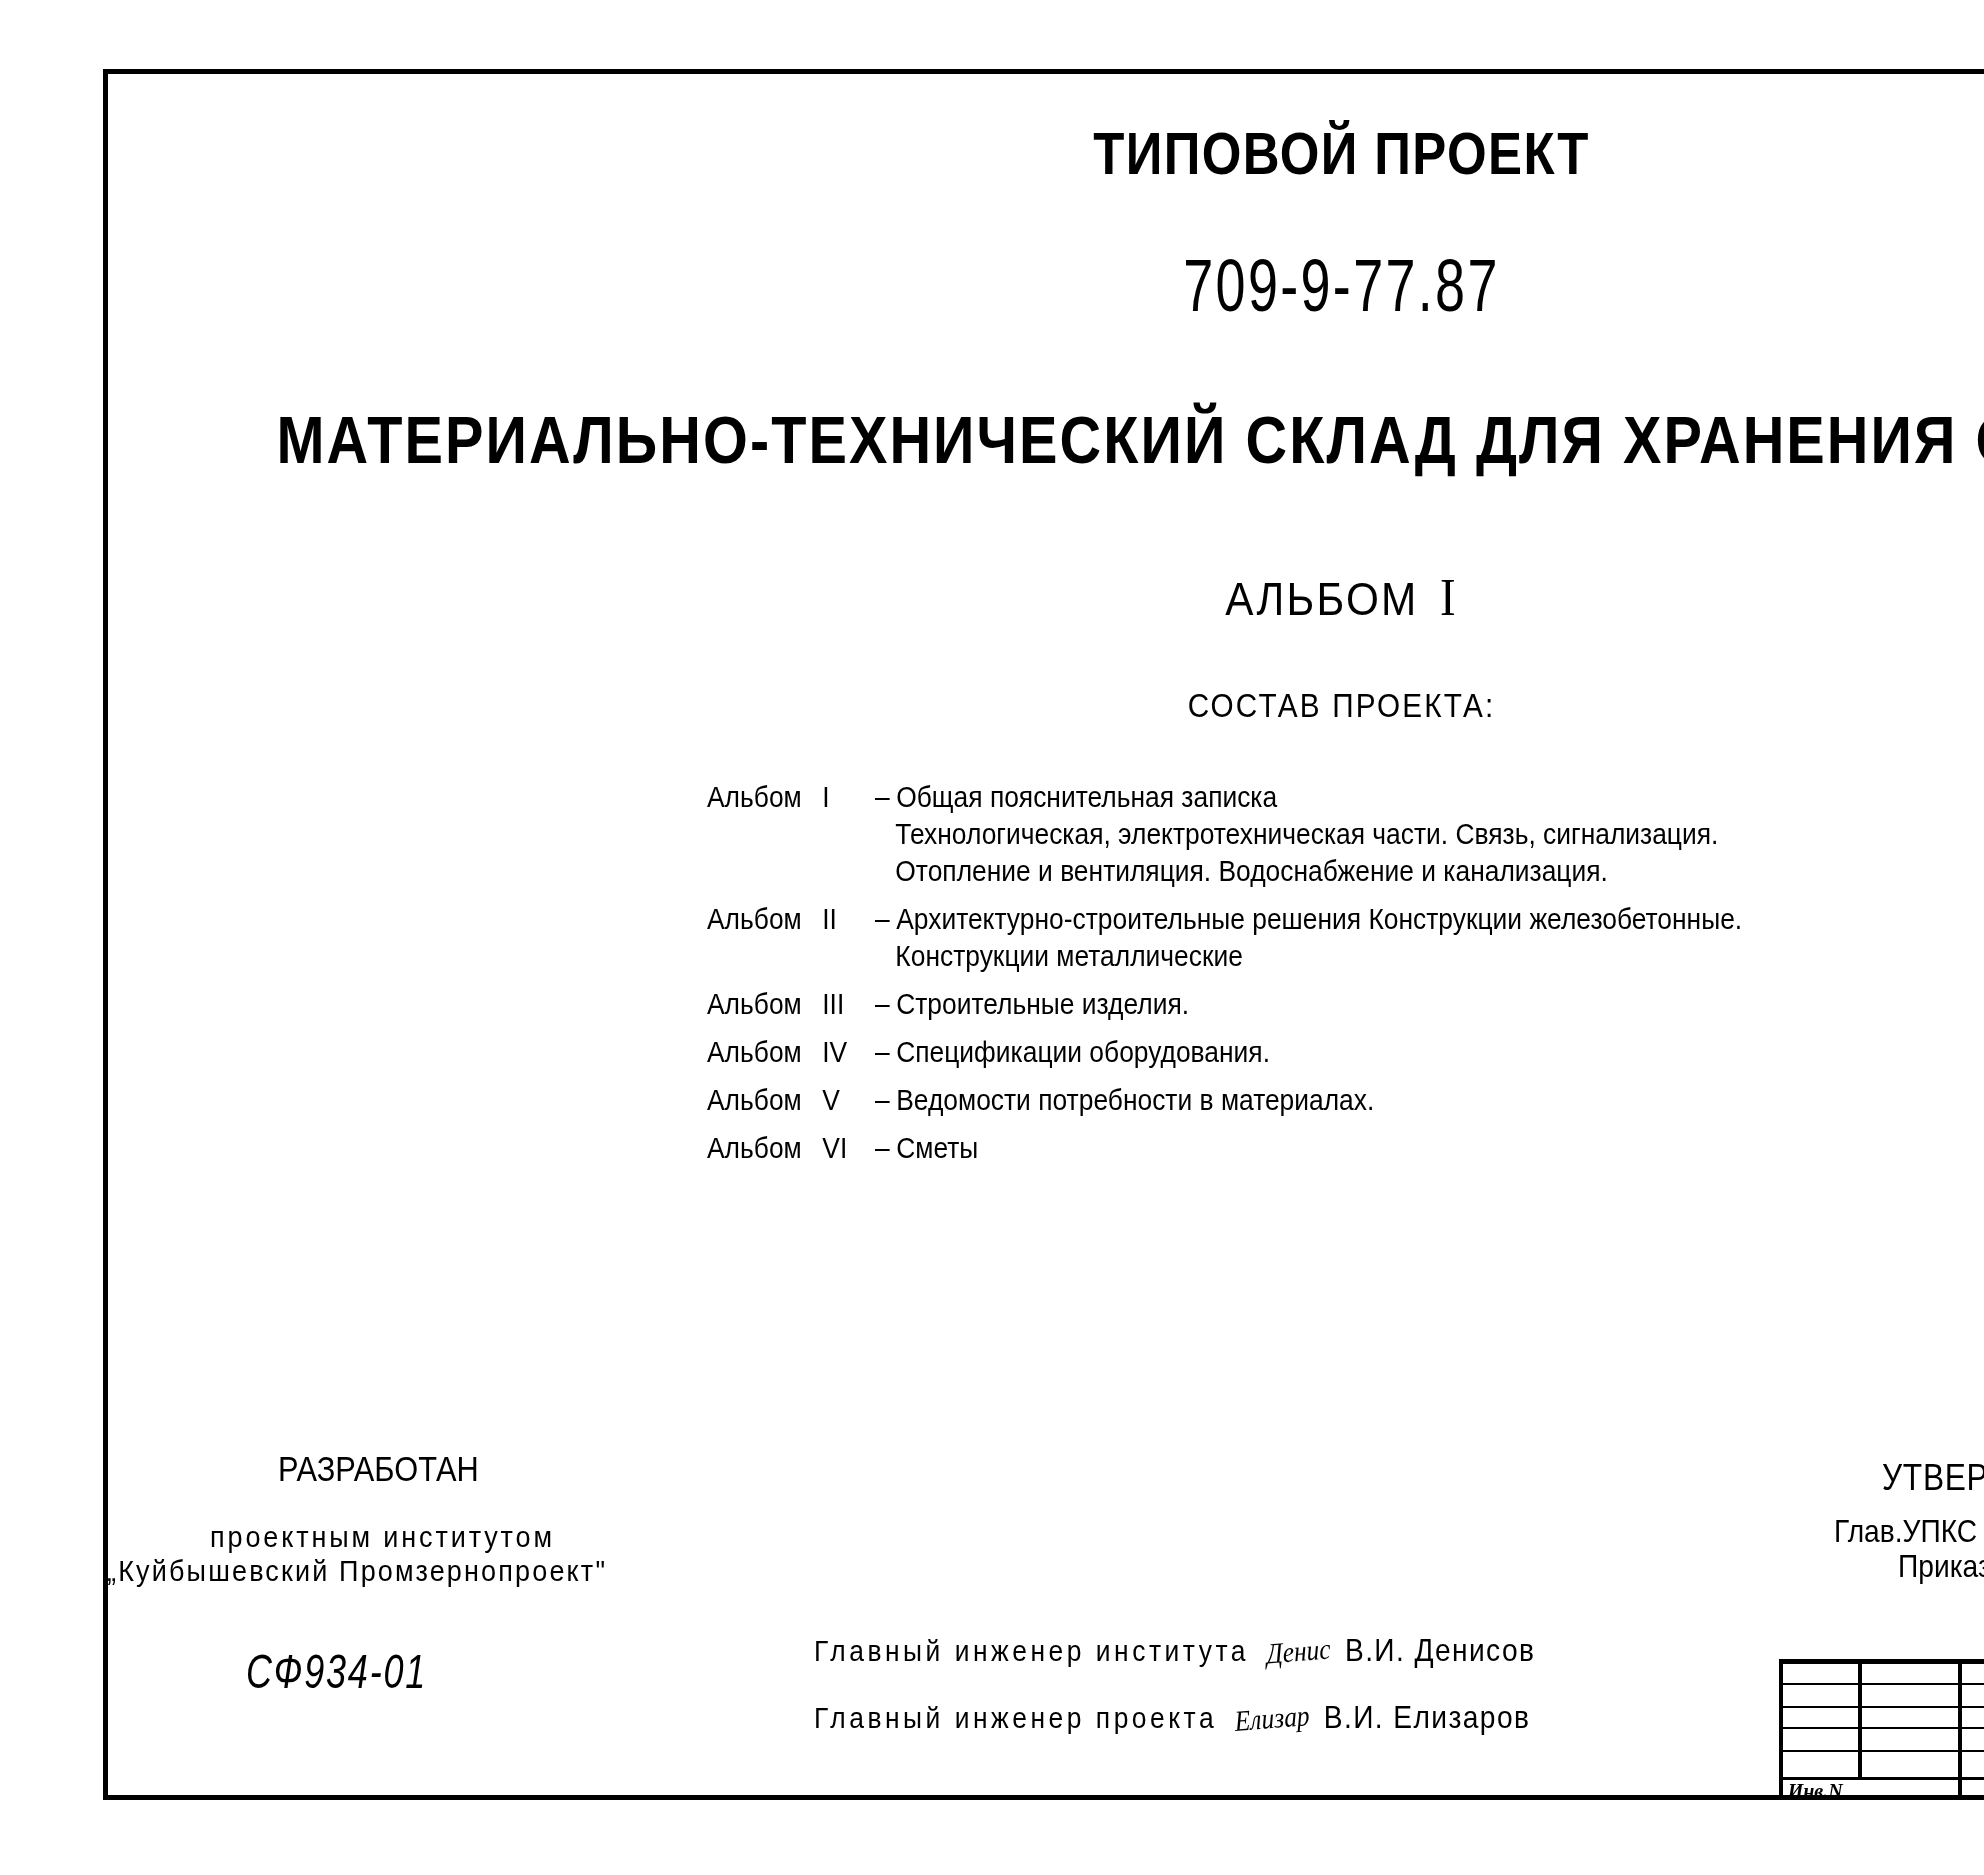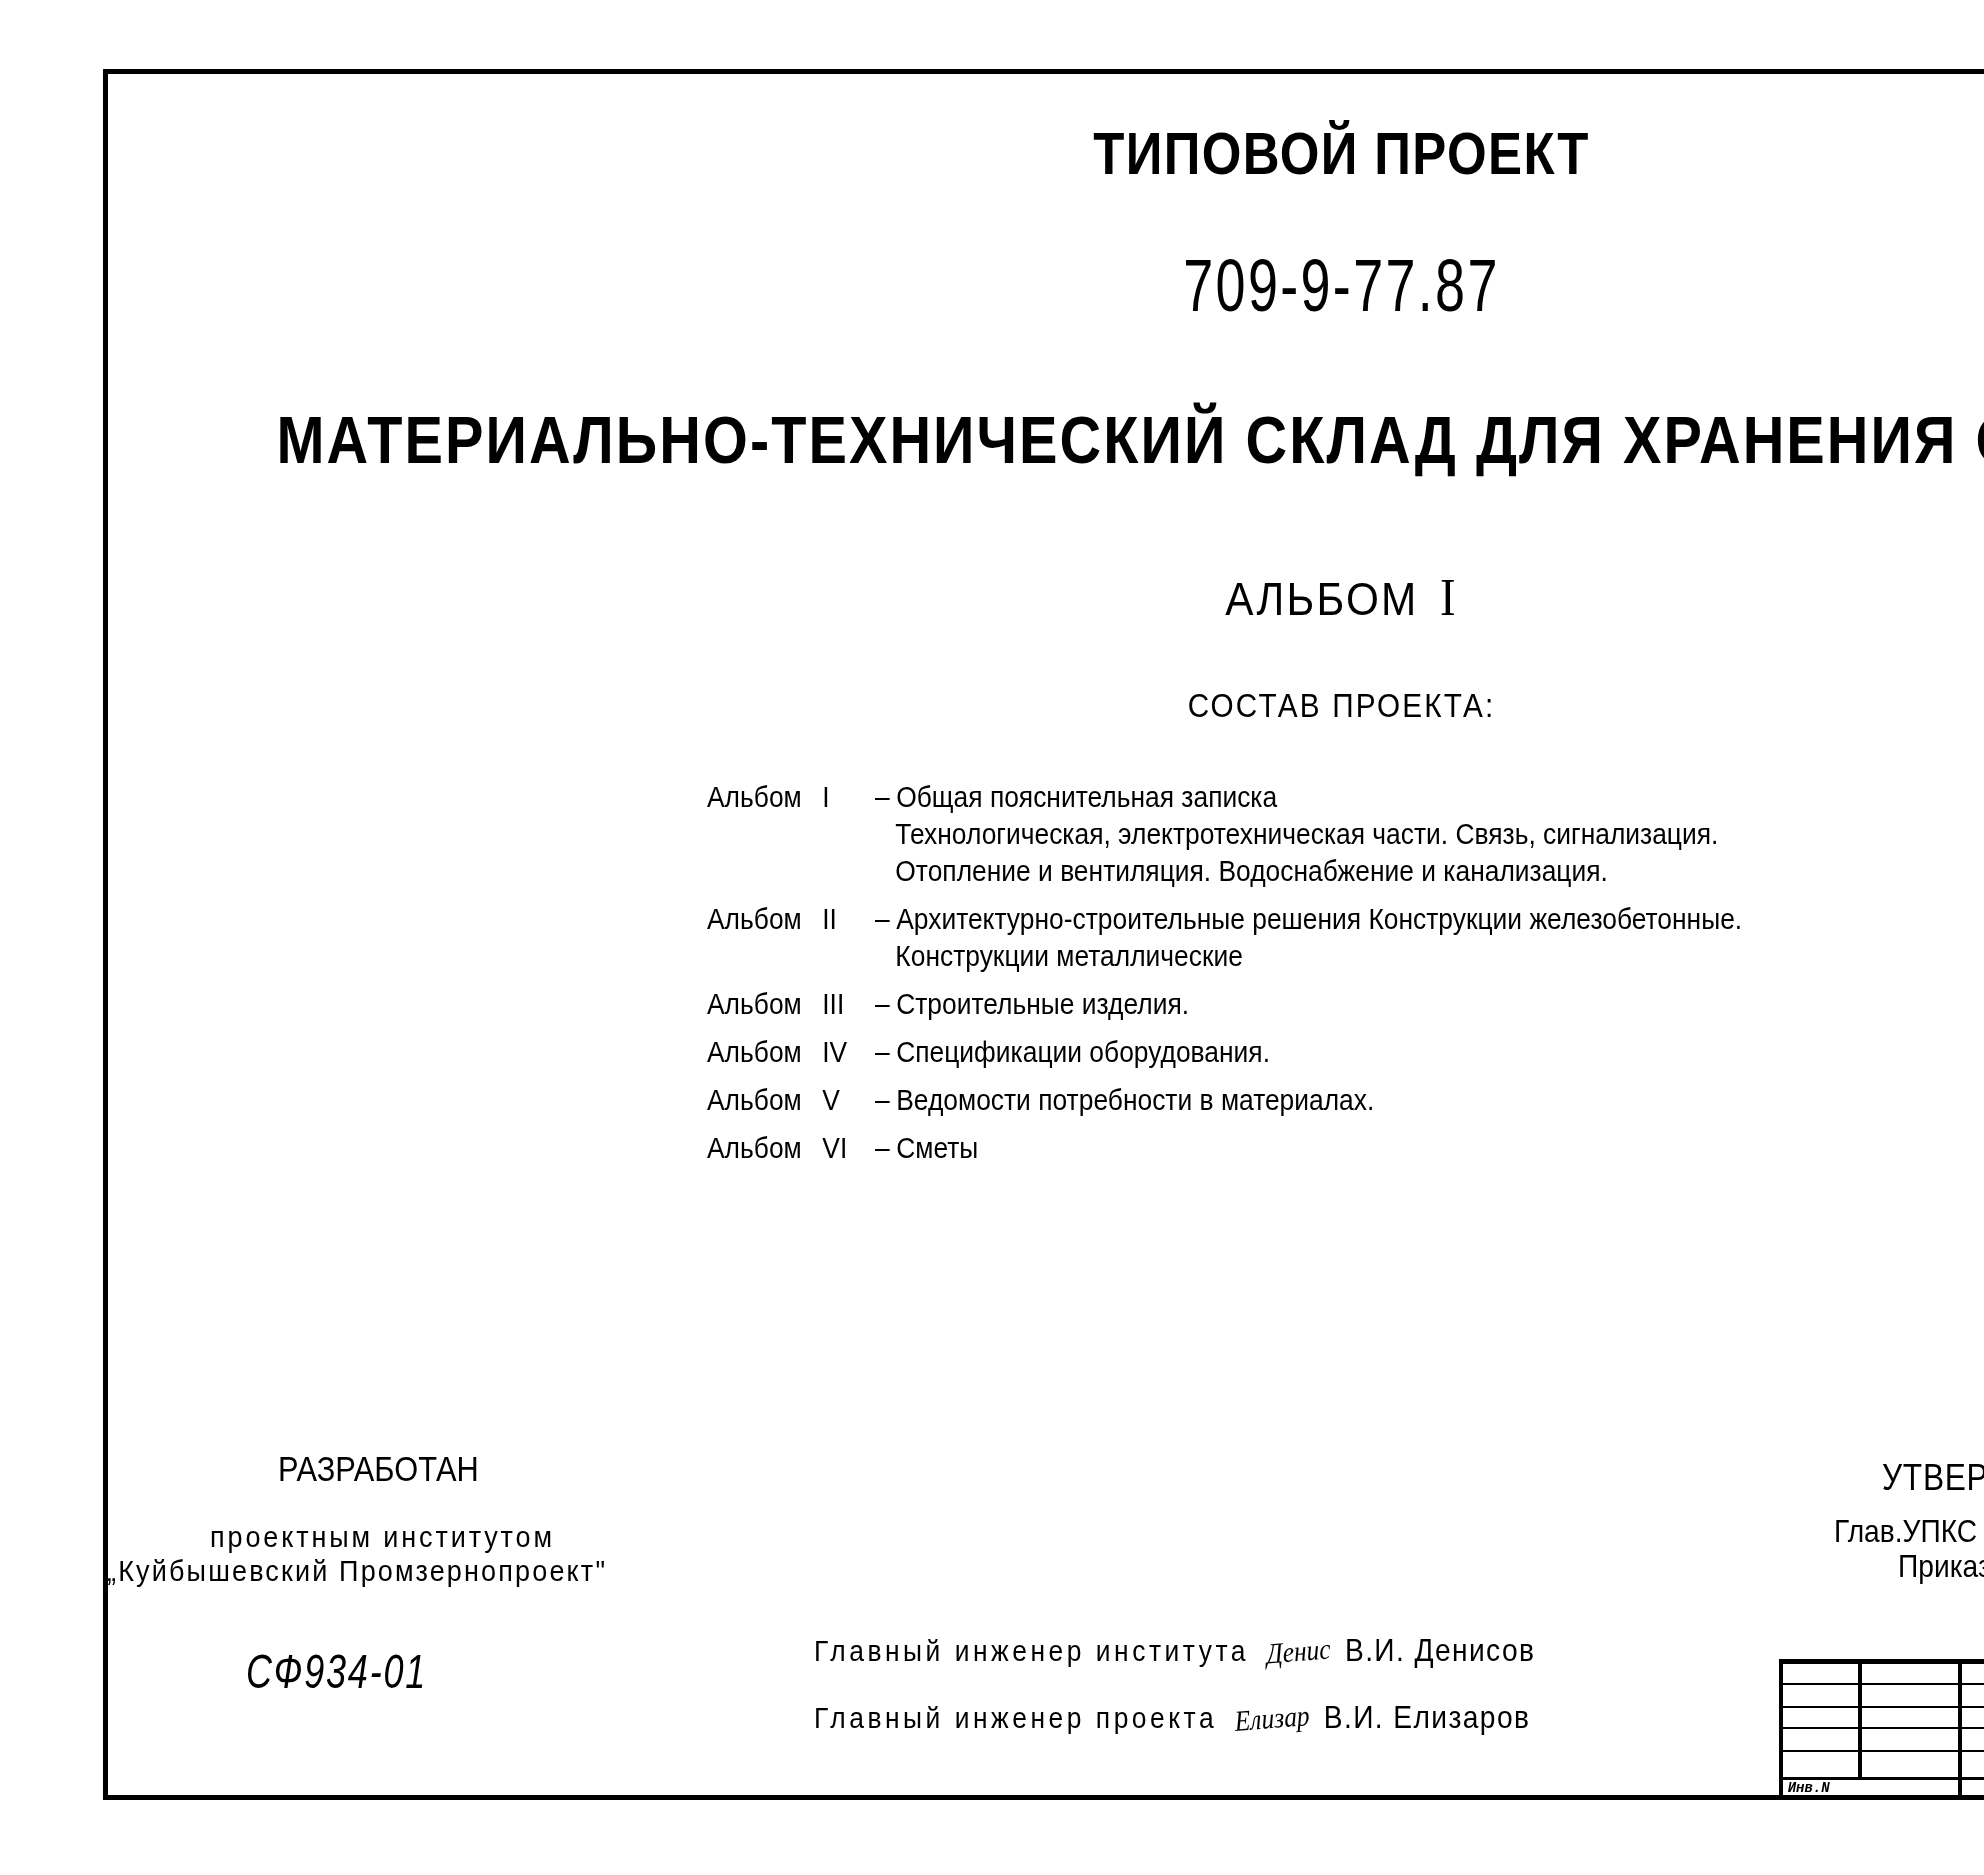--- a/index.html
+++ b/index.html
@@ -103,15 +103,15 @@
 
   <div class="l" style="left:79px;top:0;width:3.6px;height:119px;"></div>
   <div class="l" style="left:179px;top:0;width:3.6px;height:141px;"></div>
 
   <div class="l" style="left:0;top:24px;width:286px;height:2.4px;"></div>
   <div class="l" style="left:0;top:47px;width:286px;height:2.4px;"></div>
   <div class="l" style="left:0;top:68px;width:286px;height:2.4px;"></div>
   <div class="l" style="left:0;top:91px;width:286px;height:2.4px;"></div>
   <div class="l" style="left:0;top:118px;width:286px;height:3.2px;"></div>
 
-  <div class="tb-label" style="left:8.7px;top:121px;font-size:14px;font-family:Liberation Mono, monospace;">Инв.N</div>
+  <div class="tb-label" style="left:8.7px;top:121px;font-size:20px;">Инв.N</div>
 </div>
 
 
 </body></html>

